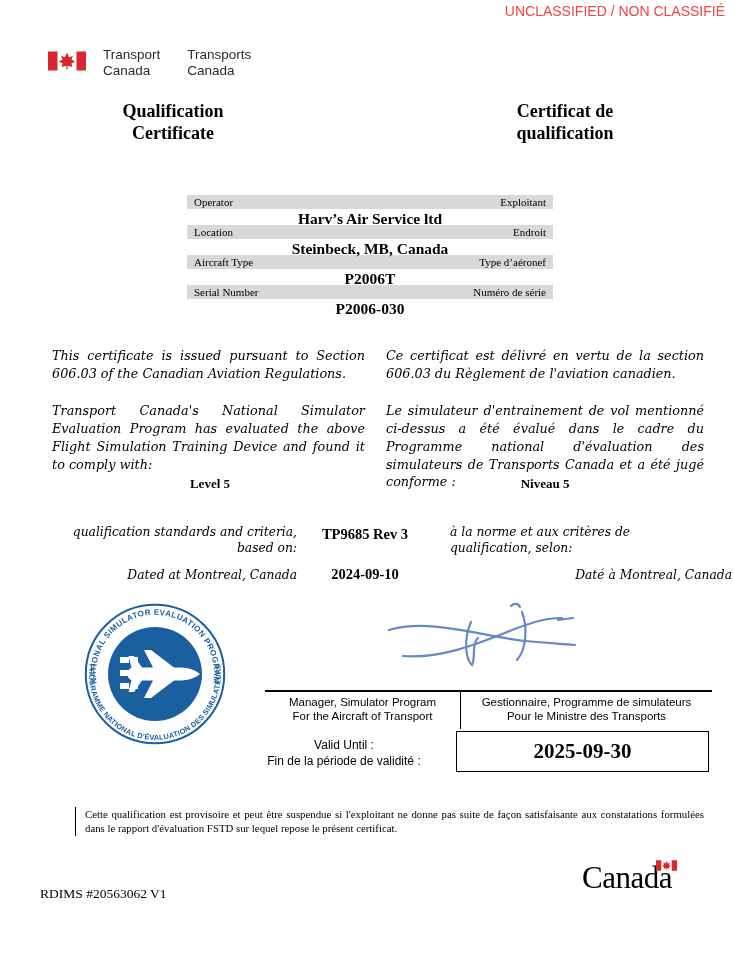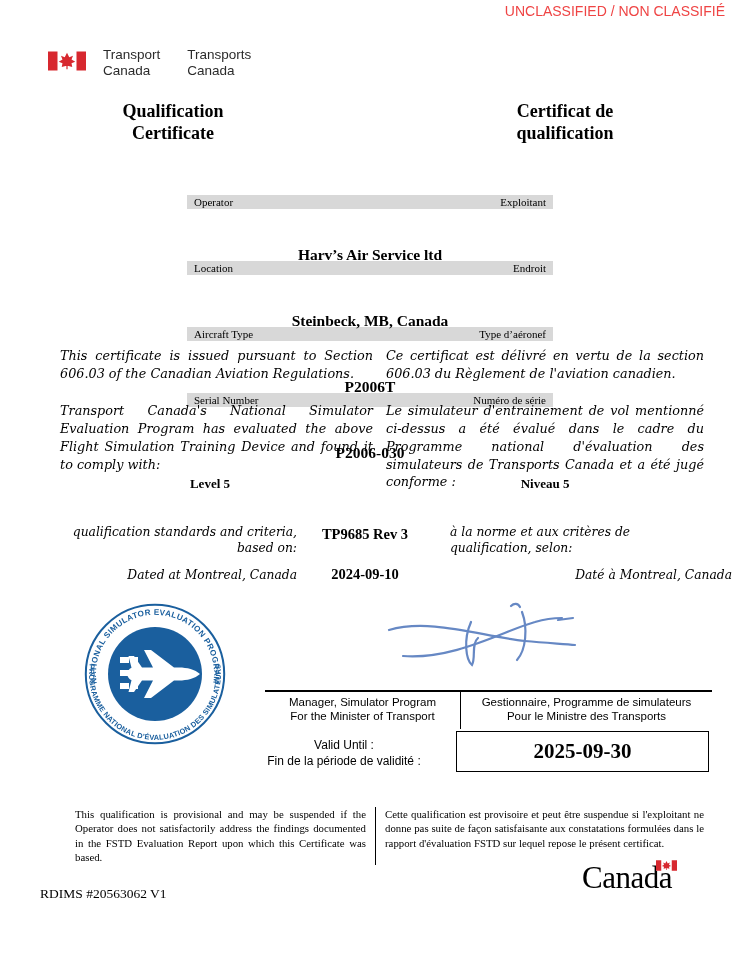--- a/index.html
+++ b/index.html
@@ -44,30 +44,30 @@
   .title-fr { left: 478px; width: 174px; }
 
   
   .details { position: absolute; left: 187px; top: 195px; width: 366px; }
   .dt-header {
     background: #d8d8d8; display: flex; justify-content: space-between;
     padding: 1px 7px; font-size: 11px; line-height: 12px; height: 14px;
   }
   .dt-value {
     text-align: center; font-weight: bold; font-size: 15.5px;
-    line-height: 16px; padding: 2px 0; height: 16px; margin-top: 36px;
+    line-height: 16px; padding: 2px 0; height: 16px;
   }
 
   
   .body-col {
     position: absolute; top: 347px;
     font-family: "DejaVu Serif", serif; font-style: italic;
     font-size: 12.8px; line-height: 1.4;
   }
-  .body-en { left: 60px;  width: 313px; }
+  .body-en { left: 52px;  width: 313px; }
   .body-fr { left: 386px; width: 318px; }
   .body-col p { margin: 0 0 19px; text-align: justify; }
 
   
   .level {
     position: absolute; top: 476px; width: 230px; text-align: center;
     font-weight: bold; font-size: 13px;
   }
   .level-en { left: 95px; }
   .level-fr { left: 430px; }
@@ -256,36 +256,35 @@
       <path d="M 96 24 C 88 42 91 62 97 67 C 101 60 96 46 103 40"></path>
       <path d="M 147 14 C 153 30 151 52 142 62"></path>
       <path d="M 136 8 C 139 5 143 5 145 9"></path>
       <path d="M 183 22 L 198 20"></path>
     </svg>
   </div>
 
   <div class="sig-block">
     <div class="sig-en">
       <span>Manager, Simulator Program</span>
-      <span>For the Minister of Transport</span>
+      <span>For the Aircraft of Transport</span>
     </div>
     <div class="sig-fr">
       <span>Gestionnaire, Programme de simulateurs</span>
       <span>Pour le Ministre des Transports</span>
     </div>
   </div>
 
   <div class="validity-labels">
     <span>Valid Until :</span>
     <span>Fin de la période de validité :</span>
   </div>
   <div class="validity-box">2025-09-30</div>
 
   <div class="footnotes">
-    <div class="fn-en">This qualification is provisional and may be suspended if the Operator does not satisfactorily address the findings documented in the FSTD Evaluation Report upon which this Certificate was based.</div>
     <div class="fn-fr">Cette qualification est provisoire et peut être suspendue si l'exploitant ne donne pas suite de façon satisfaisante aux constatations formulées dans le rapport d'évaluation FSTD sur lequel repose le présent certificat.</div>
   </div>
 
   <div class="rdims">RDIMS #20563062 V1</div>
 
   <div class="wordmark">
     <span class="wm-inner">
       <span>Canada</span>
       <svg class="wm-flag" viewBox="0 0 48 24">
         <use href="#canada-flag"></use>

